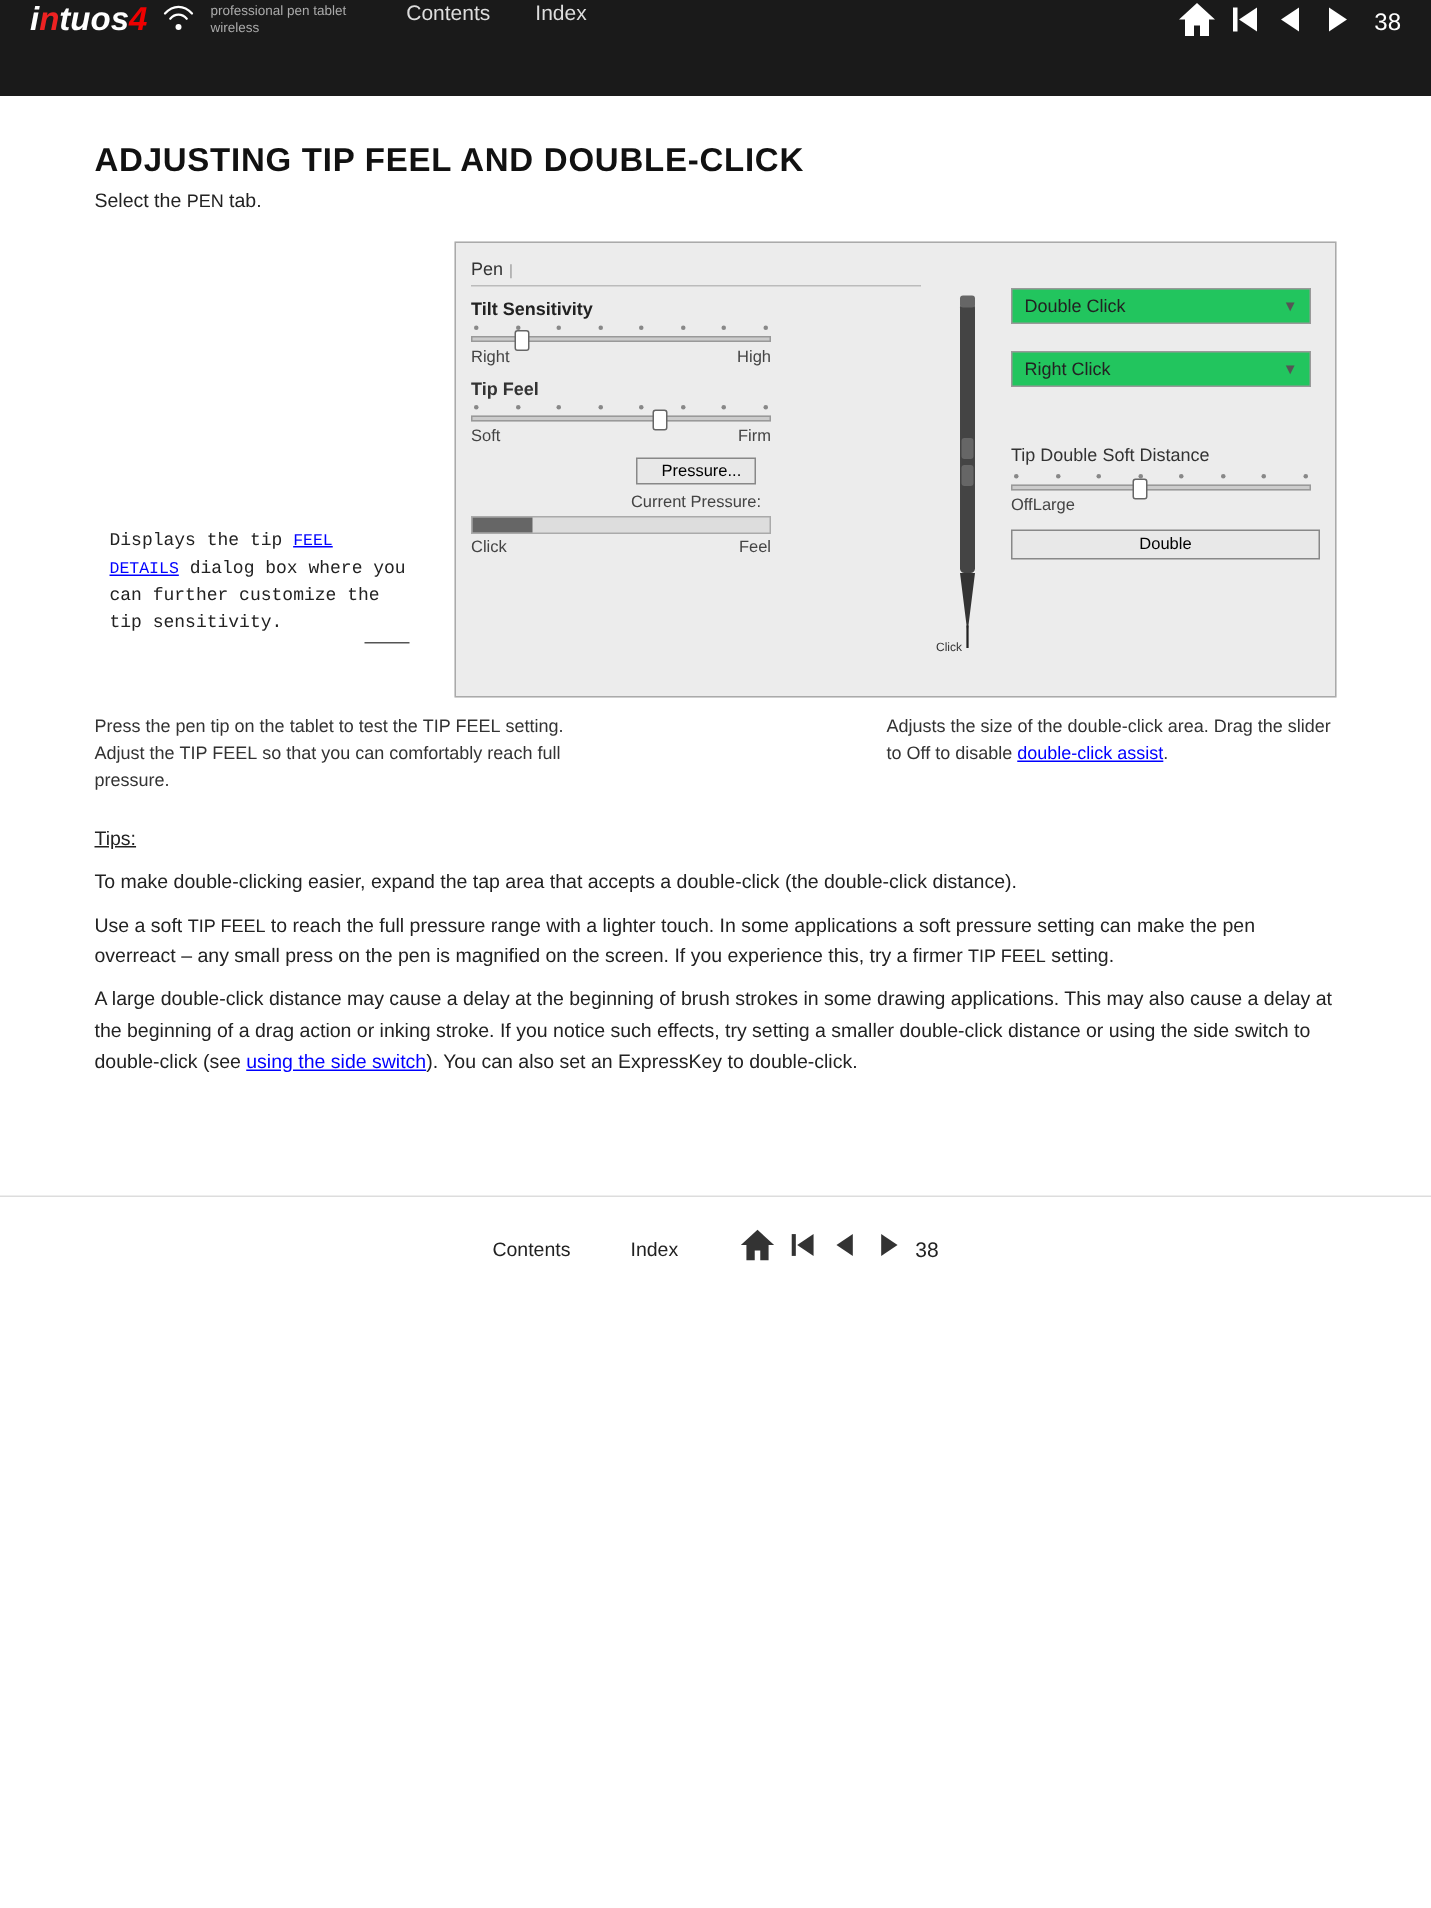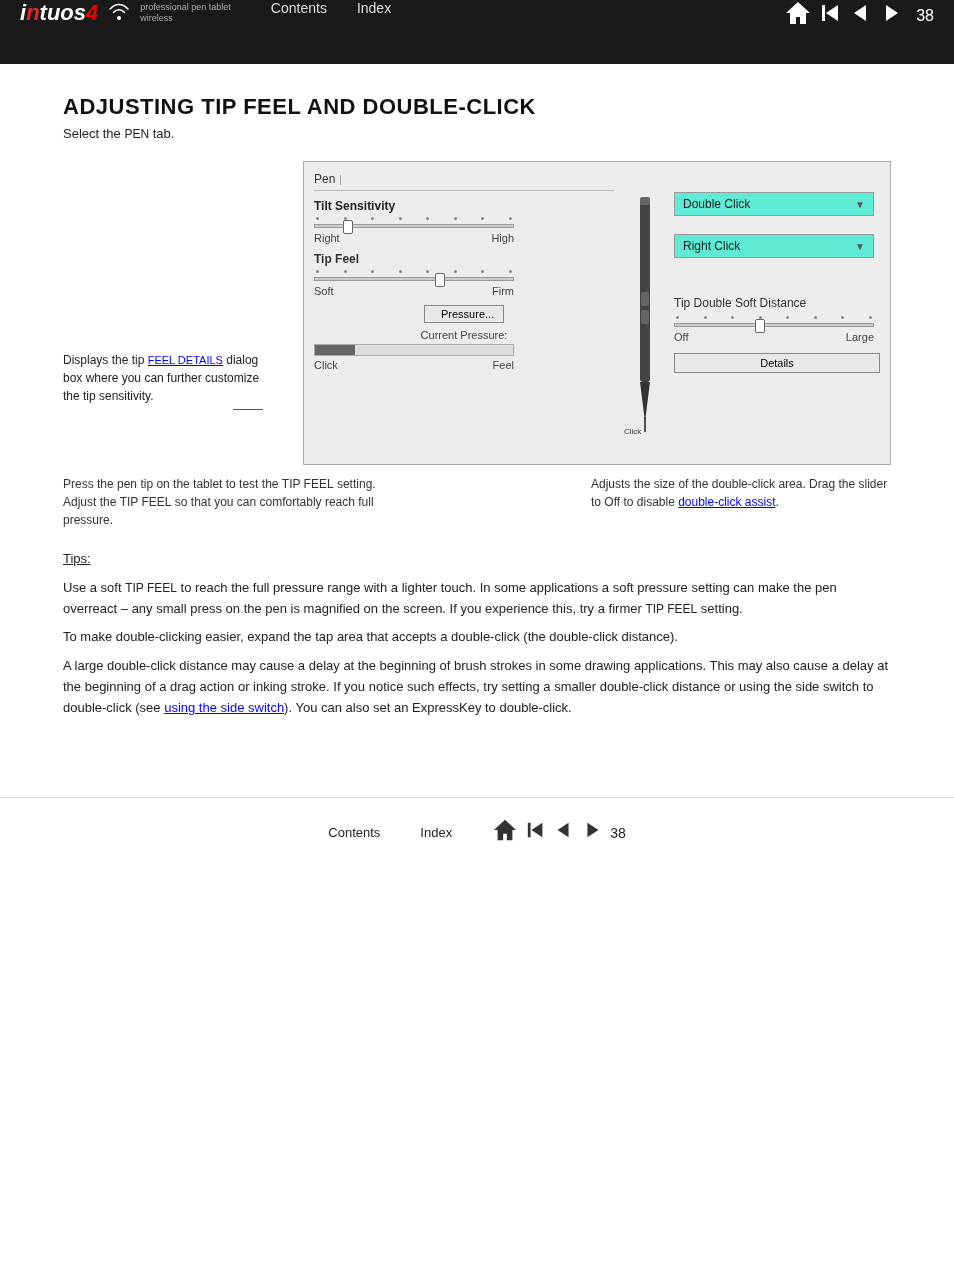--- a/index.html
+++ b/index.html
@@ -221,21 +221,21 @@
     }
 
     .dropdown-row {
       display: flex;
       align-items: center;
       gap: 6px;
     }
 
     .dropdown-box {
       border: 1px solid #999;
-      background: #5eead4;
+      background: #22c55e;
       padding: 4px 8px;
       font-size: 12px;
       display: flex;
       align-items: center;
       justify-content: space-between;
       width: 200px;
       cursor: pointer;
     }
 
     .dropdown-arrow {
@@ -249,21 +249,21 @@
       margin-top: 16px;
       font-weight: normal;
     }
 
     .tip-slider-container {
       margin-top: 6px;
     }
 
     .tip-slider-labels {
       display: flex;
-      justify-content: space-between;
+      justify-content: flex-start;
       width: 200px;
       font-size: 11px;
       color: #444;
       margin-top: 2px;
     }
 
     .default-btn {
       border: 1px solid #888;
       background: #e8e8e8;
       padding: 3px 16px;
@@ -364,22 +364,23 @@
     .ann1 {
       position: absolute;
       top: 60px;
       left: 0;
       width: 200px;
     }
 
     .ann2 {
       position: absolute;
       top: 200px;
-      left: 0;
-      width: 200px;
+      left: 10px;
+      width: 200px;
+      font-family: Liberation Mono, monospace;
     }
 
     .main-dialog-right {
       display: flex;
       flex: 1;
       border: 1px solid #aaa;
       background: #ececec;
       padding: 10px;
       position: relative;
     }
@@ -605,39 +606,39 @@
           </div>
           <div class="slider-track">
             <div class="slider-thumb" style="left:80px;"></div>
           </div>
           <div class="tip-slider-labels">
             <span>Off</span>
             <span>Large</span>
           </div>
         </div>
 
-        <button class="default-btn">Details</button>
+        <button class="default-btn">Double</button>
       </div>
 
     </div>
   </div>
 
   <div class="lower-annotations">
     <div class="left-note">
       <span>Press the pen tip on the tablet to test the <span class="small-caps">Tip Feel</span> setting.  Adjust the <span class="small-caps">Tip Feel</span> so that you can comfortably reach full pressure.</span>
     </div>
     <div class="right-note">
       <span>Adjusts the size of the double-click area.  Drag the slider to Off to disable </span><a href="#">double-click assist</a><span>.</span>
     </div>
   </div>
 
   <div class="tips-section">
     <p class="tips-heading">Tips:</p>
+    <p>To make double-clicking easier, expand the tap area that accepts a double-click (the double-click distance).</p>
     <p>Use a soft <span class="small-caps">Tip Feel</span> to reach the full pressure range with a lighter touch.  In some applications a soft pressure setting can make the pen overreact – any small press on the pen is magnified on the screen.  If you experience this, try a firmer <span class="small-caps">Tip Feel</span> setting.</p>
-    <p>To make double-clicking easier, expand the tap area that accepts a double-click (the double-click distance).</p>
     <p>
       <span>A large double-click distance may cause a delay at the beginning of brush strokes in some drawing applications.  This may also cause a delay at the beginning of a drag action or inking stroke.  If you notice such effects, try setting a smaller double-click distance or using the side switch to double-click (see </span><a href="#">using the side switch</a><span>).  You can also set an ExpressKey to double-click.</span>
     </p>
   </div>
 
 </div>
 
 <div class="footer">
   <a href="#" style="text-decoration:none;color:#222;font-size:13px;">Contents</a>
   <a href="#" style="text-decoration:none;color:#222;font-size:13px;">Index</a>

